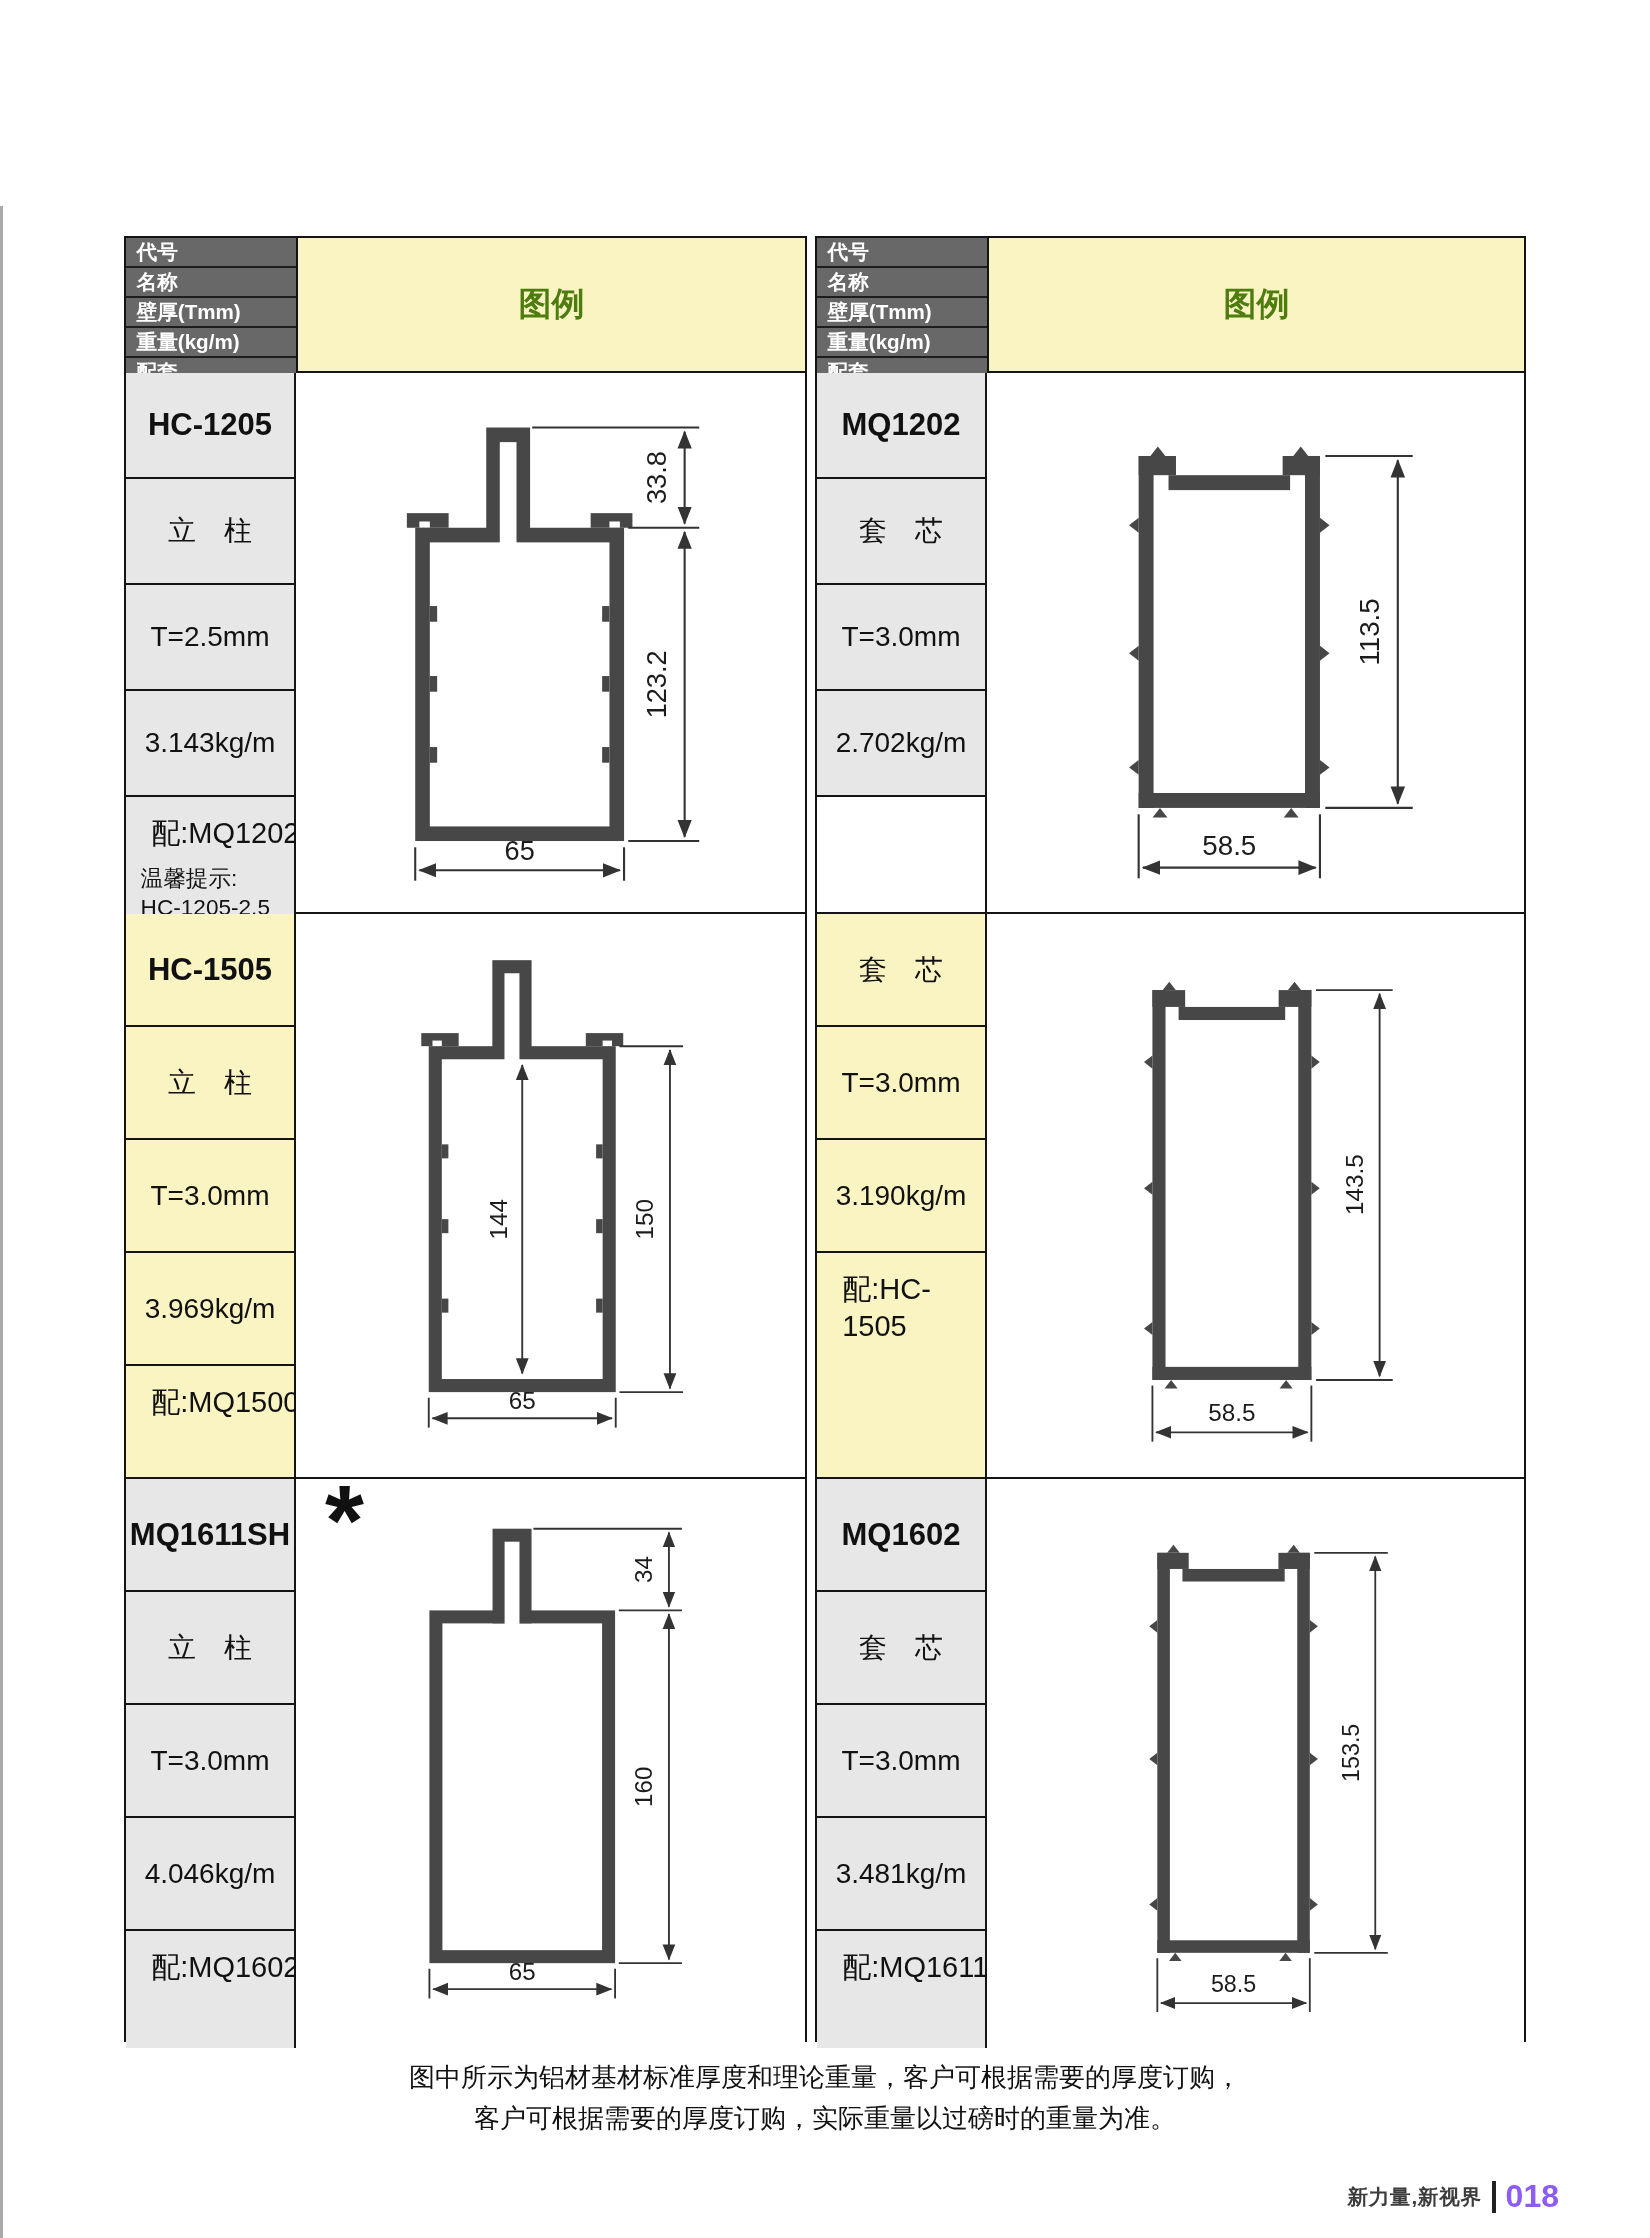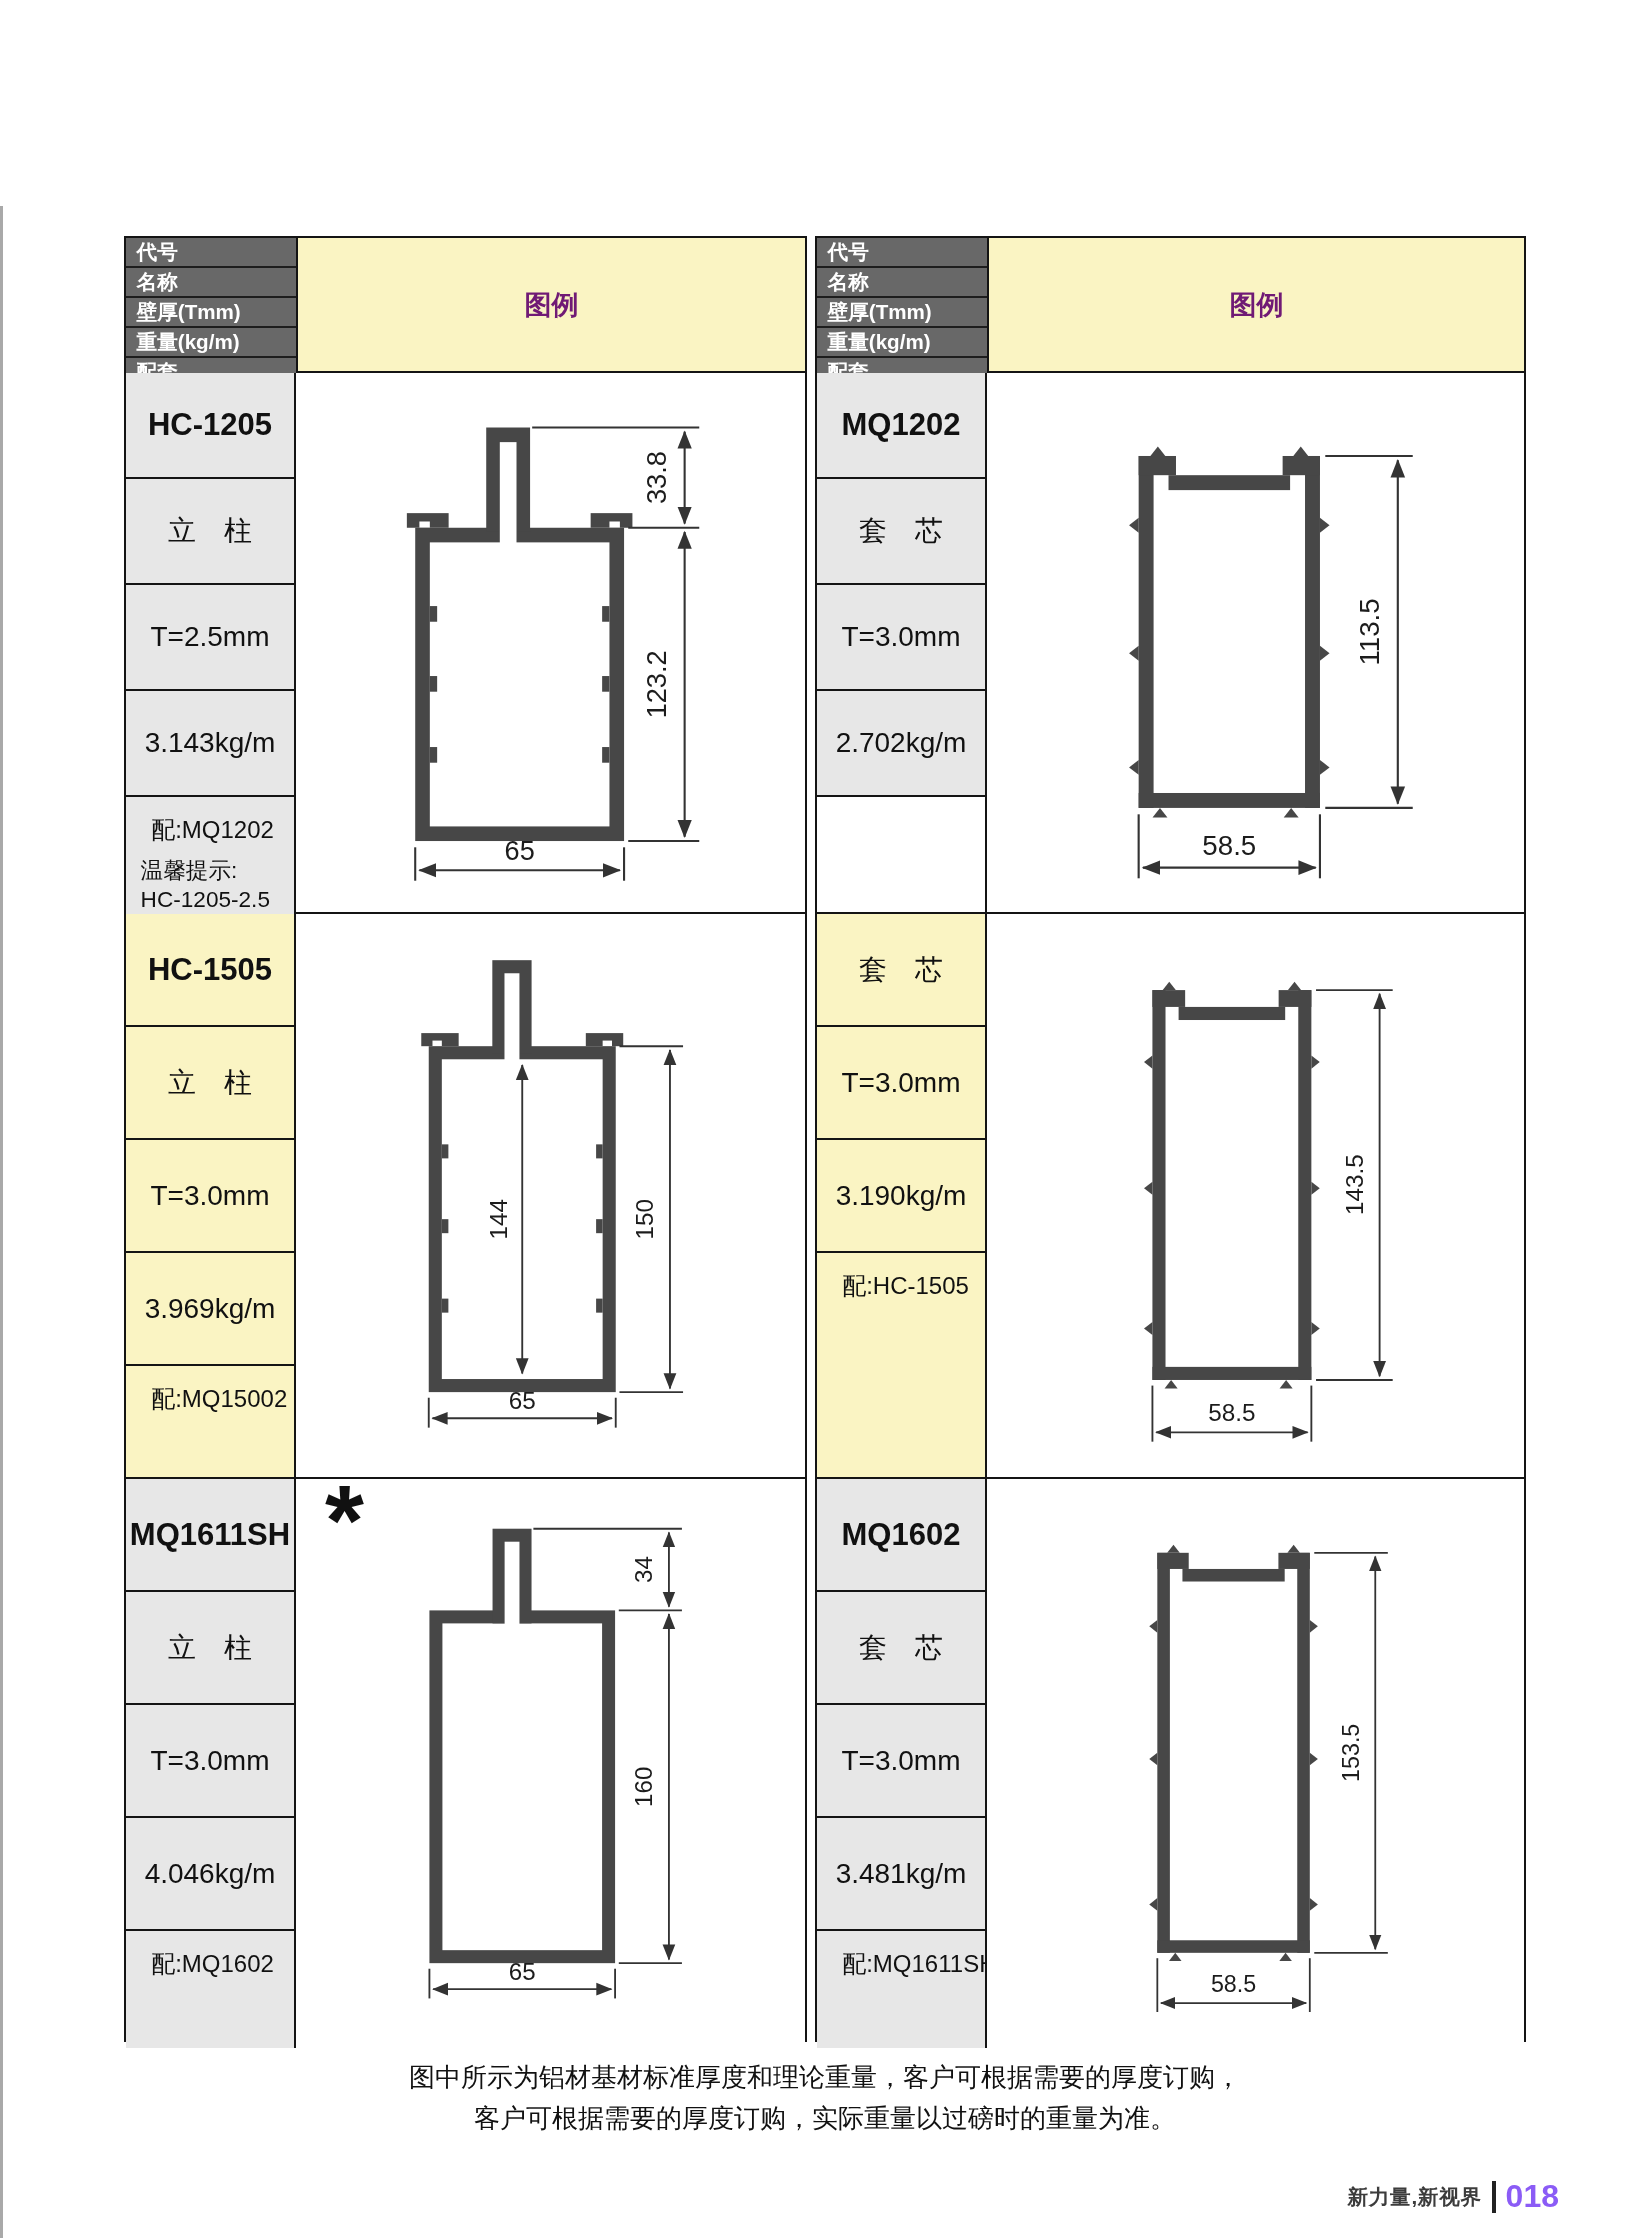--- a/index.html
+++ b/index.html
@@ -10,32 +10,32 @@
     margin-top:20px;
   }
   .edge-strip{position:absolute;left:0;top:186px;width:3.3px;height:2049px;background:#a9a9a9;}
   .spec-table{position:absolute;top:216px;border:2.7px solid #141414;box-sizing:border-box;display:flex;flex-direction:column;background:#fff;}
   .spec-table.left{left:124px;width:683px;height:1806px;}
   .spec-table.right{left:815px;width:711px;height:1806px;}
   .thead{display:flex;height:133px;border-bottom:2.7px solid #141414;flex:none;}
   .thead-labels{width:170px;flex:none;border-right:2px solid #141414;display:flex;flex-direction:column;background:#fff;}
   .hrow{flex:1;background:#686868;color:#ffffff;font-weight:bold;font-size:20.6px;display:flex;align-items:center;padding-left:10.6px;border-bottom:2px solid #1d1d1d;box-sizing:border-box;}
   .hrow:last-child{border-bottom:none;}
-  .legend-cell{flex:1;background:#faf4c3;display:flex;align-items:center;justify-content:center;font-weight:bold;font-size:27px;color:#701a75;}
+  .legend-cell{flex:1;background:#faf4c3;display:flex;align-items:center;justify-content:center;font-weight:bold;font-size:33px;color:#4d7c0f;}
   .band{display:flex;border-bottom:2.7px solid #141414;flex:none;}
   .band:last-child{border-bottom:none;}
   .band.h1{height:539px;} .band.h2{height:563px;} .band.h3{height:569px;}
   .labels{width:170px;flex:none;border-right:2px solid #141414;display:flex;flex-direction:column;box-sizing:border-box;}
   .gray .cell{background:#e7e7e7;}
   .yellow .cell{background:#faf4c3;}
   .cell{height:106px;flex:none;border-bottom:2px solid #141414;box-sizing:border-box;display:flex;align-items:center;justify-content:center;font-size:28px;}
   .band.h2 .cell,.band.h3 .cell{height:113px;}
   .cell.code{font-weight:bold;font-size:31px;}
   .cell.match{flex:1;height:auto;border-bottom:none;flex-direction:column;align-items:flex-start;justify-content:flex-start;padding:17.3px 6.7px 0 14.6px;}
-  .match-line{font-size:24px;align-self:flex-start;padding-left:10.6px;}
+  .match-line{font-size:29px;align-self:flex-start;padding-left:10.6px;}
   .note-line{font-size:22.6px;line-height:29px;}
   .note-block{margin-top:9.3px;}
   .diagram{flex:1;background:#ffffff;display:flex;align-items:center;justify-content:center;position:relative;}
   .diagram svg{max-height:93%;max-width:90%;}
   .p{fill:#474747;} .w{fill:#ffffff;}
   .ln{stroke:#333333;stroke-width:2;fill:none;}
   .dim{stroke:#333333;stroke-width:2;fill:none;marker-start:url(#arr);marker-end:url(#arr);}
   .dimtxt{font-size:26px;fill:#1c1c1c;}
   .asterisk{position:absolute;left:29px;top:-9.3px;font-size:100px;font-weight:bold;color:#111;line-height:1;}
   .bottom-note{position:absolute;left:124px;width:1402px;top:2037px;text-align:center;font-size:26px;line-height:41px;color:#111;}

